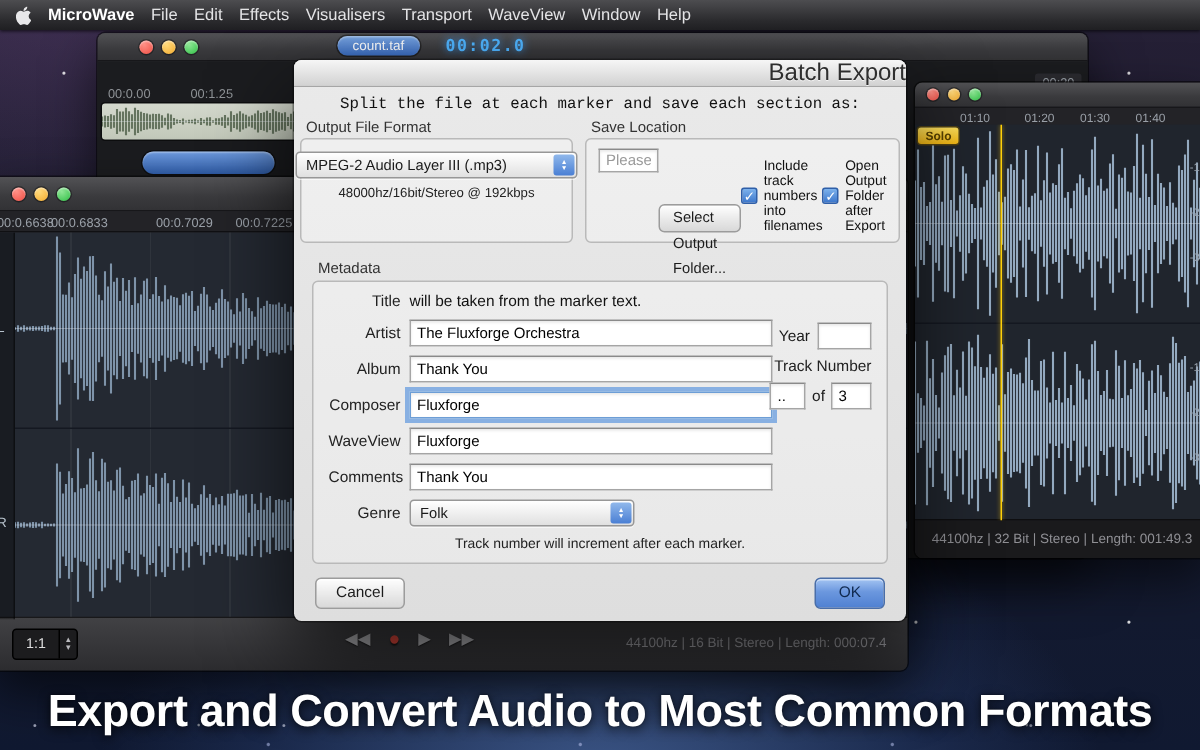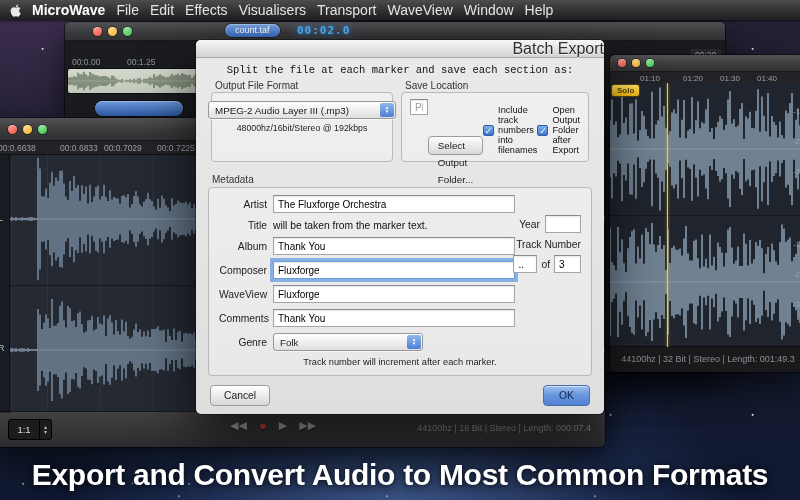--- a/index.html
+++ b/index.html
@@ -11,21 +11,21 @@
       radial-gradient(circle at 14% 78%, rgba(230,235,255,.65) 0.6px, transparent 1.3px),
       radial-gradient(circle at 86% 64%, rgba(200,210,255,.5) 0.7px, transparent 1.5px),
       radial-gradient(ellipse 430px 250px at 50% 104%, rgba(99,140,210,.55), rgba(52,80,140,.26) 55%, transparent 78%),
       radial-gradient(ellipse 520px 300px at 10% -12%, rgba(126,86,152,.42), transparent 70%),
       linear-gradient(180deg,#262036 0%,#1e1d31 35%,#161b2f 65%,#101931 100%);
     background-size:142px 122px,184px 152px,166px 174px,208px 188px,100% 100%,100% 100%,100% 100%;}
 
   
   .menubar{position:absolute;left:0;top:0;right:0;height:20px;display:flex;align-items:center;gap:11px;
     padding:0 10px;background:linear-gradient(#4d4d50,#2a2a2d 70%,#1f1f22);box-shadow:0 1px 2px rgba(0,0,0,.6);z-index:40;}
-  .menubar .mi{color:#e4e4e6;font-size:14px;white-space:nowrap;}
+  .menubar .mi{color:#e4e4e6;font-size:11px;white-space:nowrap;}
   .menubar .appname{font-weight:bold;color:#fff;}
   .apple{display:flex;align-items:center;}
 
   
   .win{position:absolute;border-radius:5px;background:#28282b;
     box-shadow:0 14px 34px rgba(0,0,0,.6),0 0 0 1px rgba(0,0,0,.5);}
   .tbar{display:flex;align-items:center;background:linear-gradient(#525255,#3a3a3d 60%,#323235);
     border-radius:5px 5px 0 0;border-bottom:1px solid #17171a;}
   .lights{display:flex;gap:6px;align-items:center;}
   .lt{width:9px;height:9px;border-radius:50%;box-shadow:inset 0 1px 1px rgba(255,255,255,.45),0 0 0 1px rgba(0,0,0,.35);}
@@ -91,21 +91,21 @@
   .playhead{position:absolute;left:57px;top:0;bottom:0;width:1px;background:#ffd10a;z-index:3;box-shadow:0 0 3px rgba(255,200,0,.8);}
   .statusbar-r{position:absolute;left:0;right:0;bottom:0;height:25px;line-height:25px;text-align:center;font-size:9px;
     color:#8f8f94;background:#1a1a1c;border-top:1px solid #0e0e10;border-radius:0 0 5px 5px;}
 
   
   .dlg{position:absolute;left:196px;top:40px;width:408px;height:374px;z-index:10;color:#1a1a1a;
     background:linear-gradient(#eaeaea,#dedede);border-radius:5px;box-shadow:0 24px 55px rgba(0,0,0,.7),0 0 0 1px rgba(0,0,0,.35);}
   .dtbar{height:17px;line-height:17px;text-align:right;font-size:16px;color:#2e2e2e;
     background:linear-gradient(#f6f6f6,#d2d2d2);border-bottom:1px solid #a6a6a6;border-radius:5px 5px 0 0;text-shadow:0 1px 0 rgba(255,255,255,.7);}
   .dheader{text-align:center;margin:6px 0 4px;font-size:10.5px;color:#111;font-family:Liberation Mono, monospace;}
-  .groups{display:flex;gap:8px;padding:0 15px;align-items:stretch;}
+  .groups{display:flex;gap:8px;padding:0 4px;align-items:stretch;}
   .grp{display:flex;flex-direction:column;}
   .grp.fmt{width:182px;} .grp.loc{flex:1;}
   .glabel{font-size:10px;color:#333;margin:0 0 1px 4px;}
   .gbox{border:1px solid #b9b9b9;border-radius:4px;background:rgba(255,255,255,.3);flex:1;}
   .fmt .gbox{padding:8px 8px;display:flex;flex-direction:column;align-items:center;}
   .popup{position:relative;display:flex;align-items:center;background:linear-gradient(#fff,#e0e0e0);
     border:1px solid #979797;border-radius:3px;height:18px;padding:0 18px 0 6px;font-size:9.8px;box-shadow:0 1px 0 rgba(255,255,255,.6);}
   .popup .pval{white-space:nowrap;overflow:hidden;}
   .popup .arrows{position:absolute;right:1px;top:1px;bottom:1px;width:14px;border-radius:2px;
     background:linear-gradient(#90b8eb,#4a7fd4);display:flex;flex-direction:column;align-items:center;justify-content:center;color:#fff;}
@@ -198,21 +198,21 @@
   <div class="win w-left">
     <div class="tbar">
       <span class="lights">
         <span class="lt r"></span>
         <span class="lt y"></span>
         <span class="lt g"></span>
       </span>
     </div>
     <div class="ruler-l">
       <span class="rl" style="left:4px">00:0.6638</span>
-      <span class="rl" style="left:66px">00:0.6833</span>
+      <span class="rl" style="left:40px">00:0.6833</span>
       <span class="rl" style="left:110px">00:0.7029</span>
       <span class="rl" style="left:163px">00:0.7225</span>
     </div>
     <div class="waves-l">
       <div class="gutter">
         <span class="chl l">L</span>
         <span class="chl rr">R</span>
       </div>
       <div class="ch-l one">
         <svg class="wave" viewBox="0 0 595 128" preserveAspectRatio="none" width="100%" height="100%">
@@ -310,26 +310,26 @@
             <span>Open Output Folder after Export</span>
           </div>
         </div>
       </div>
     </div>
 
     <div class="meta">
       <span class="glabel">Metadata</span>
       <div class="mbox">
         <div class="mrow">
+          <span class="mlabel">Title</span>
+          <span class="mval">will be taken from the marker text.</span>
+        </div>
+        <div class="mrow">
           <span class="mlabel">Artist</span>
           <input class="tfield mfield" value="The Fluxforge Orchestra" style="">
-        </div>
-        <div class="mrow">
-          <span class="mlabel">Title</span>
-          <span class="mval">will be taken from the marker text.</span>
         </div>
         <div class="mrow">
           <span class="mlabel">Album</span>
           <input class="tfield mfield" value="Thank You" style="">
         </div>
         <div class="mrow">
           <span class="mlabel">Composer</span>
           <input class="tfield mfield focusring" value="Fluxforge" style="">
         </div>
         <div class="mrow">

